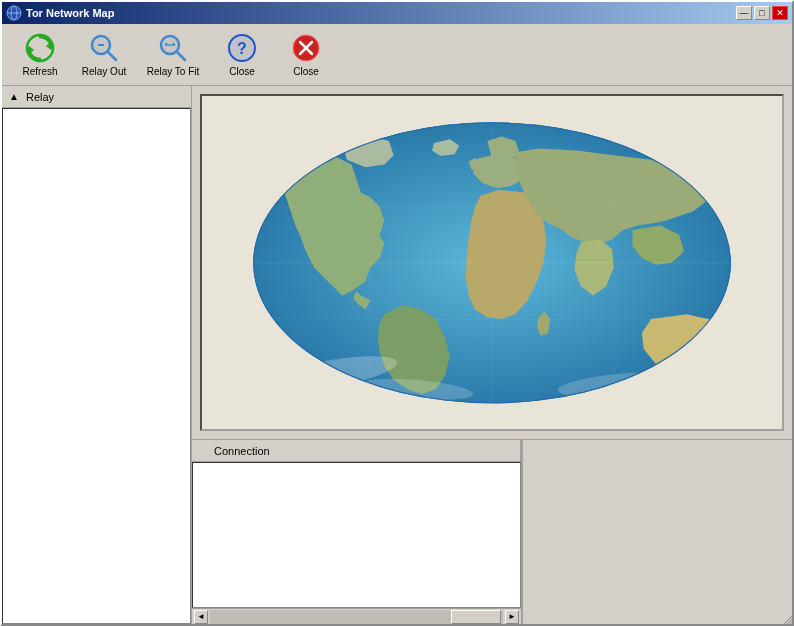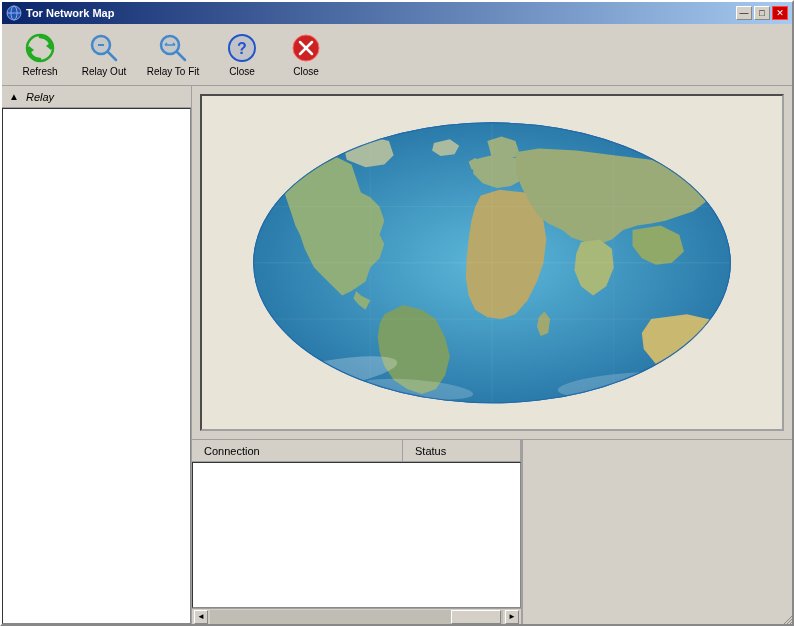--- a/index.html
+++ b/index.html
@@ -141,21 +141,20 @@
       display: flex;
       align-items: center;
       justify-content: center;
       margin-right: 4px;
       font-size: 10px;
       cursor: pointer;
     }
 
     .relay-header .col-label {
       font-size: 11px;
-      font-style: italic;
     }
 
     .relay-list {
       flex: 1;
       background: #fff;
       border: 1px inset #888;
       overflow-y: auto;
     }
 
     
@@ -213,21 +212,21 @@
     .bottom-header {
       display: flex;
       height: 22px;
       background: #d4d0c8;
       border-bottom: 1px solid #a0a0a0;
     }
 
     .bottom-col {
       display: flex;
       align-items: center;
-      padding: 0 12px;
+      padding: 0 22px;
       font-size: 11px;
       border-right: 1px solid #a0a0a0;
     }
 
     .bottom-col.connection { flex: 2; }
     .bottom-col.status { flex: 1; }
 
     .bottom-content {
       flex: 1;
       background: #fff;
@@ -462,23 +461,20 @@
             </g>
           </svg>
         </div>
       </div>
 
       <div class="bottom-panel">
         <div class="bottom-left">
           <div class="bottom-header">
             <div class="bottom-col connection">
               <span>Connection</span>
-            </div>
-            <div class="bottom-col status">
-              <span>Status</span>
             </div>
           </div>
           <div class="bottom-content"></div>
           <div class="scrollbar-bottom">
             <div class="scroll-arrow">◄</div>
             <div class="scroll-track">
               <div class="scroll-thumb"></div>
             </div>
             <div class="scroll-arrow">►</div>
           </div>

